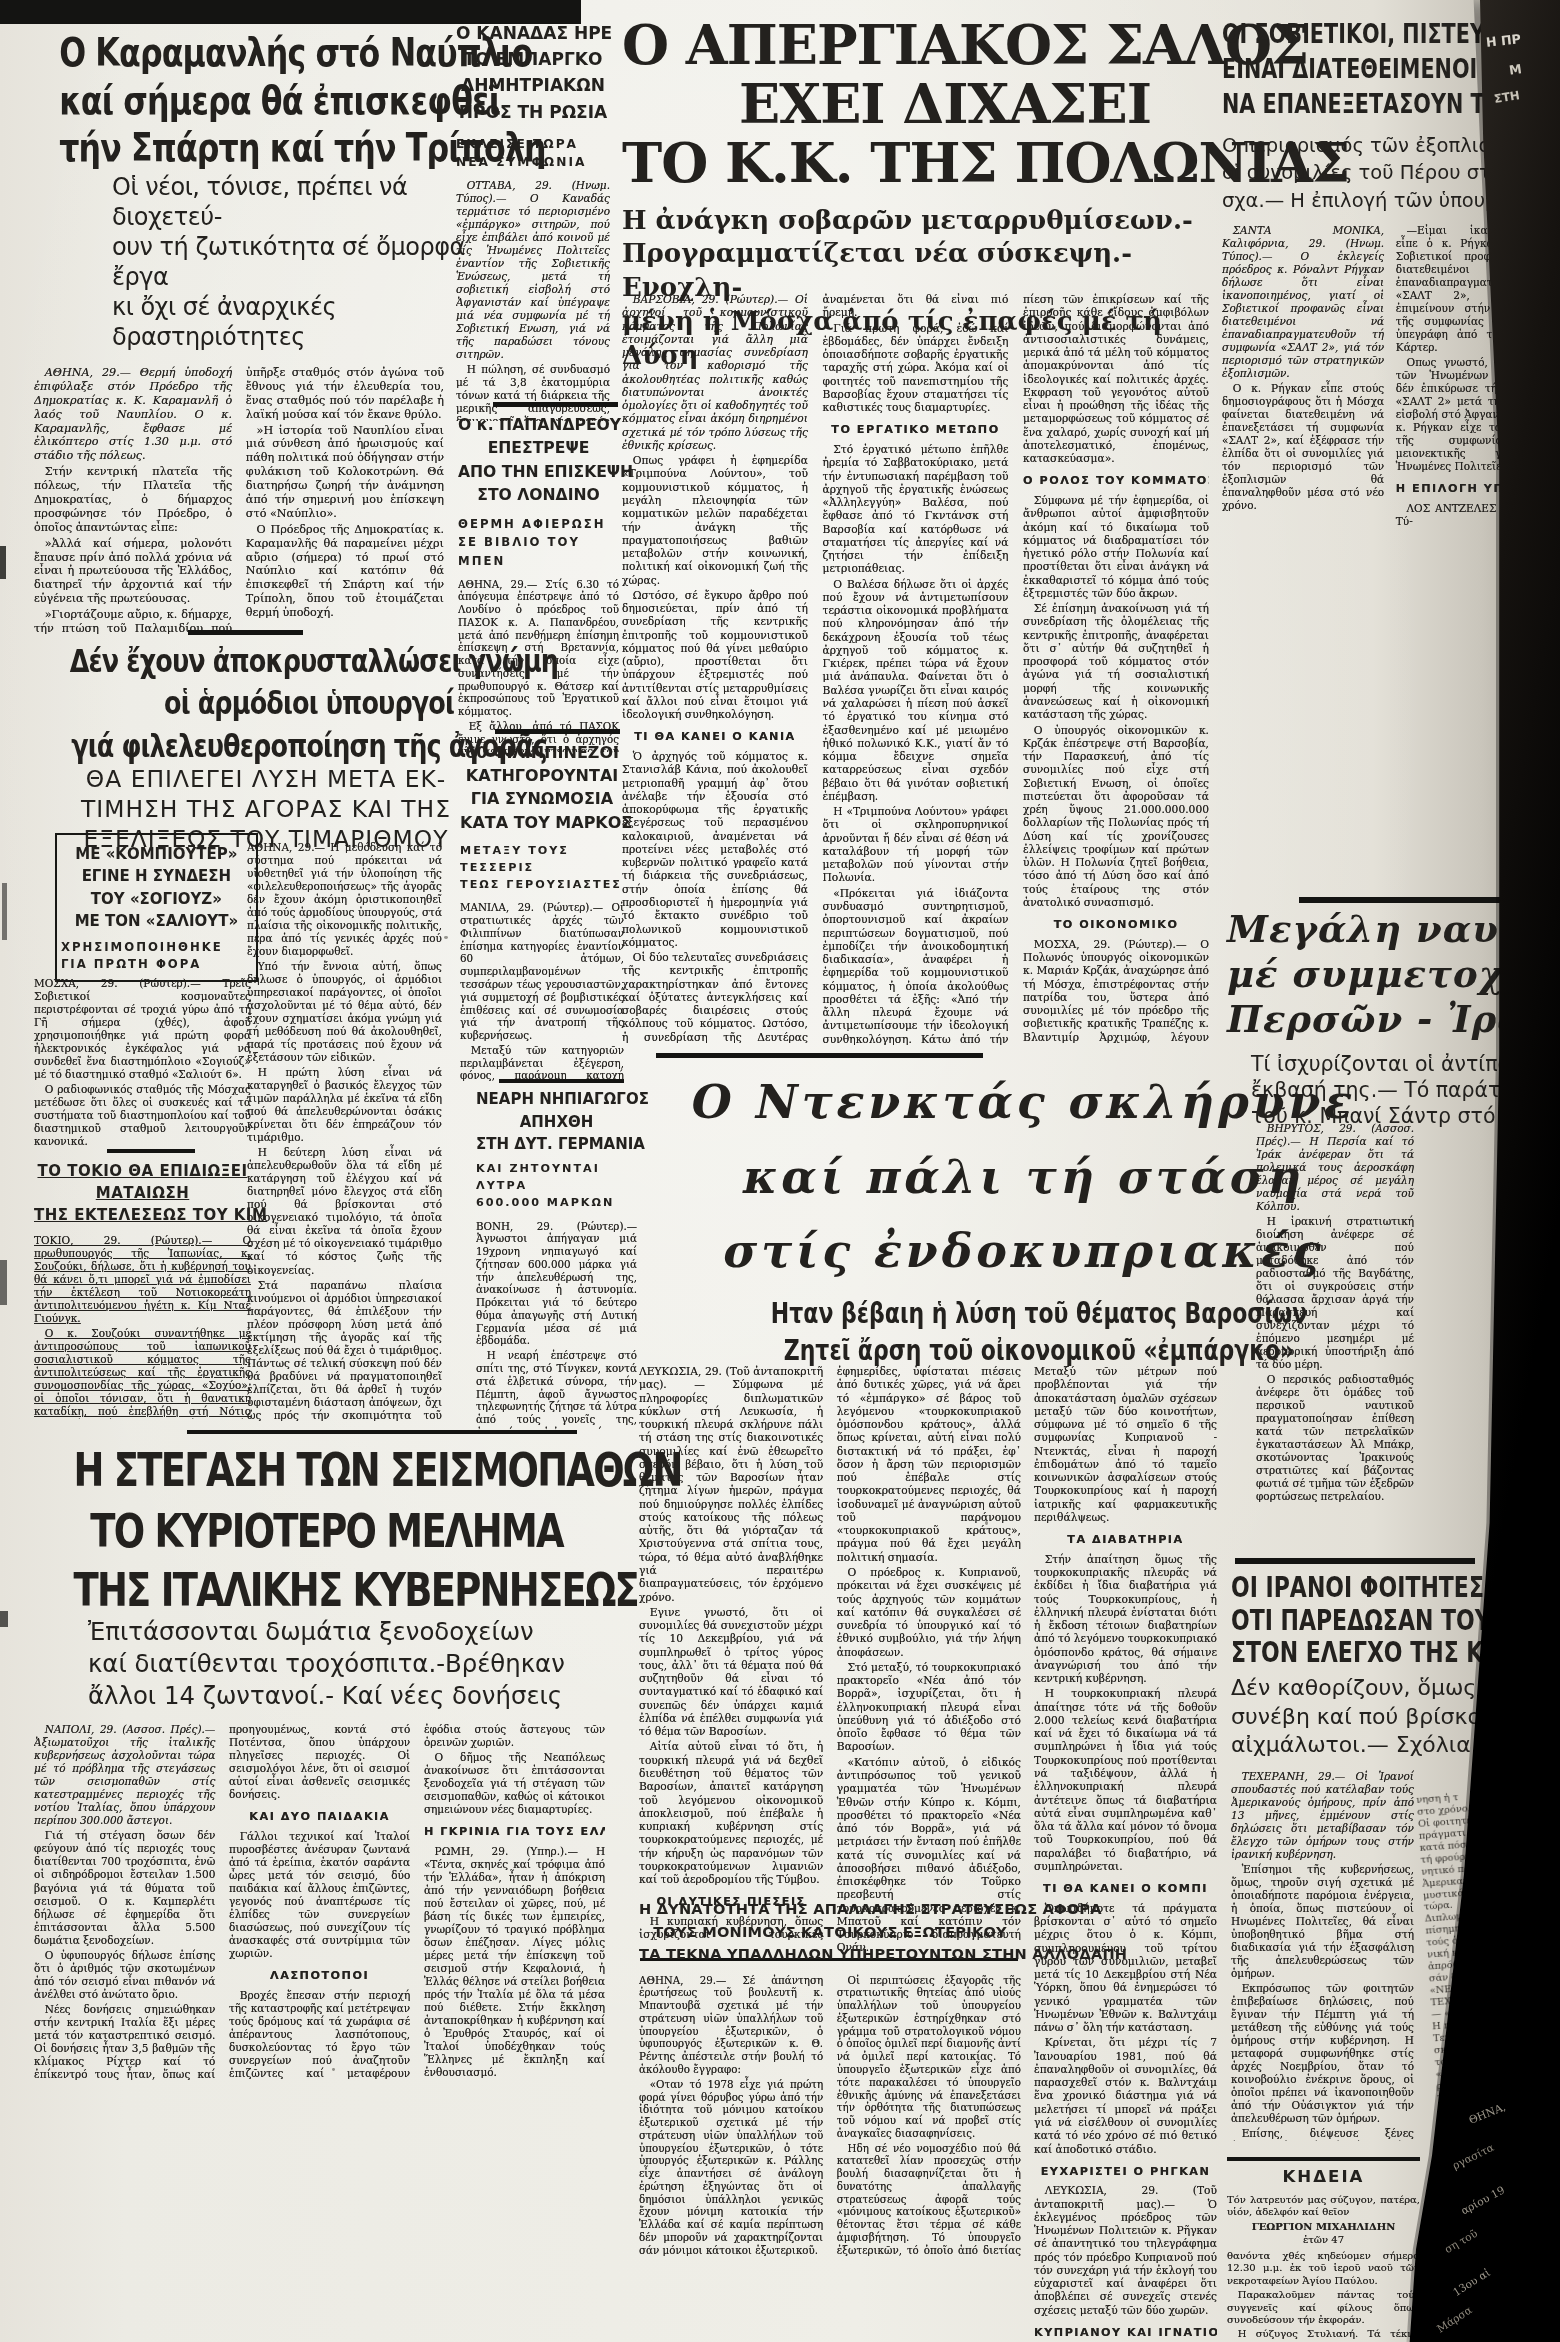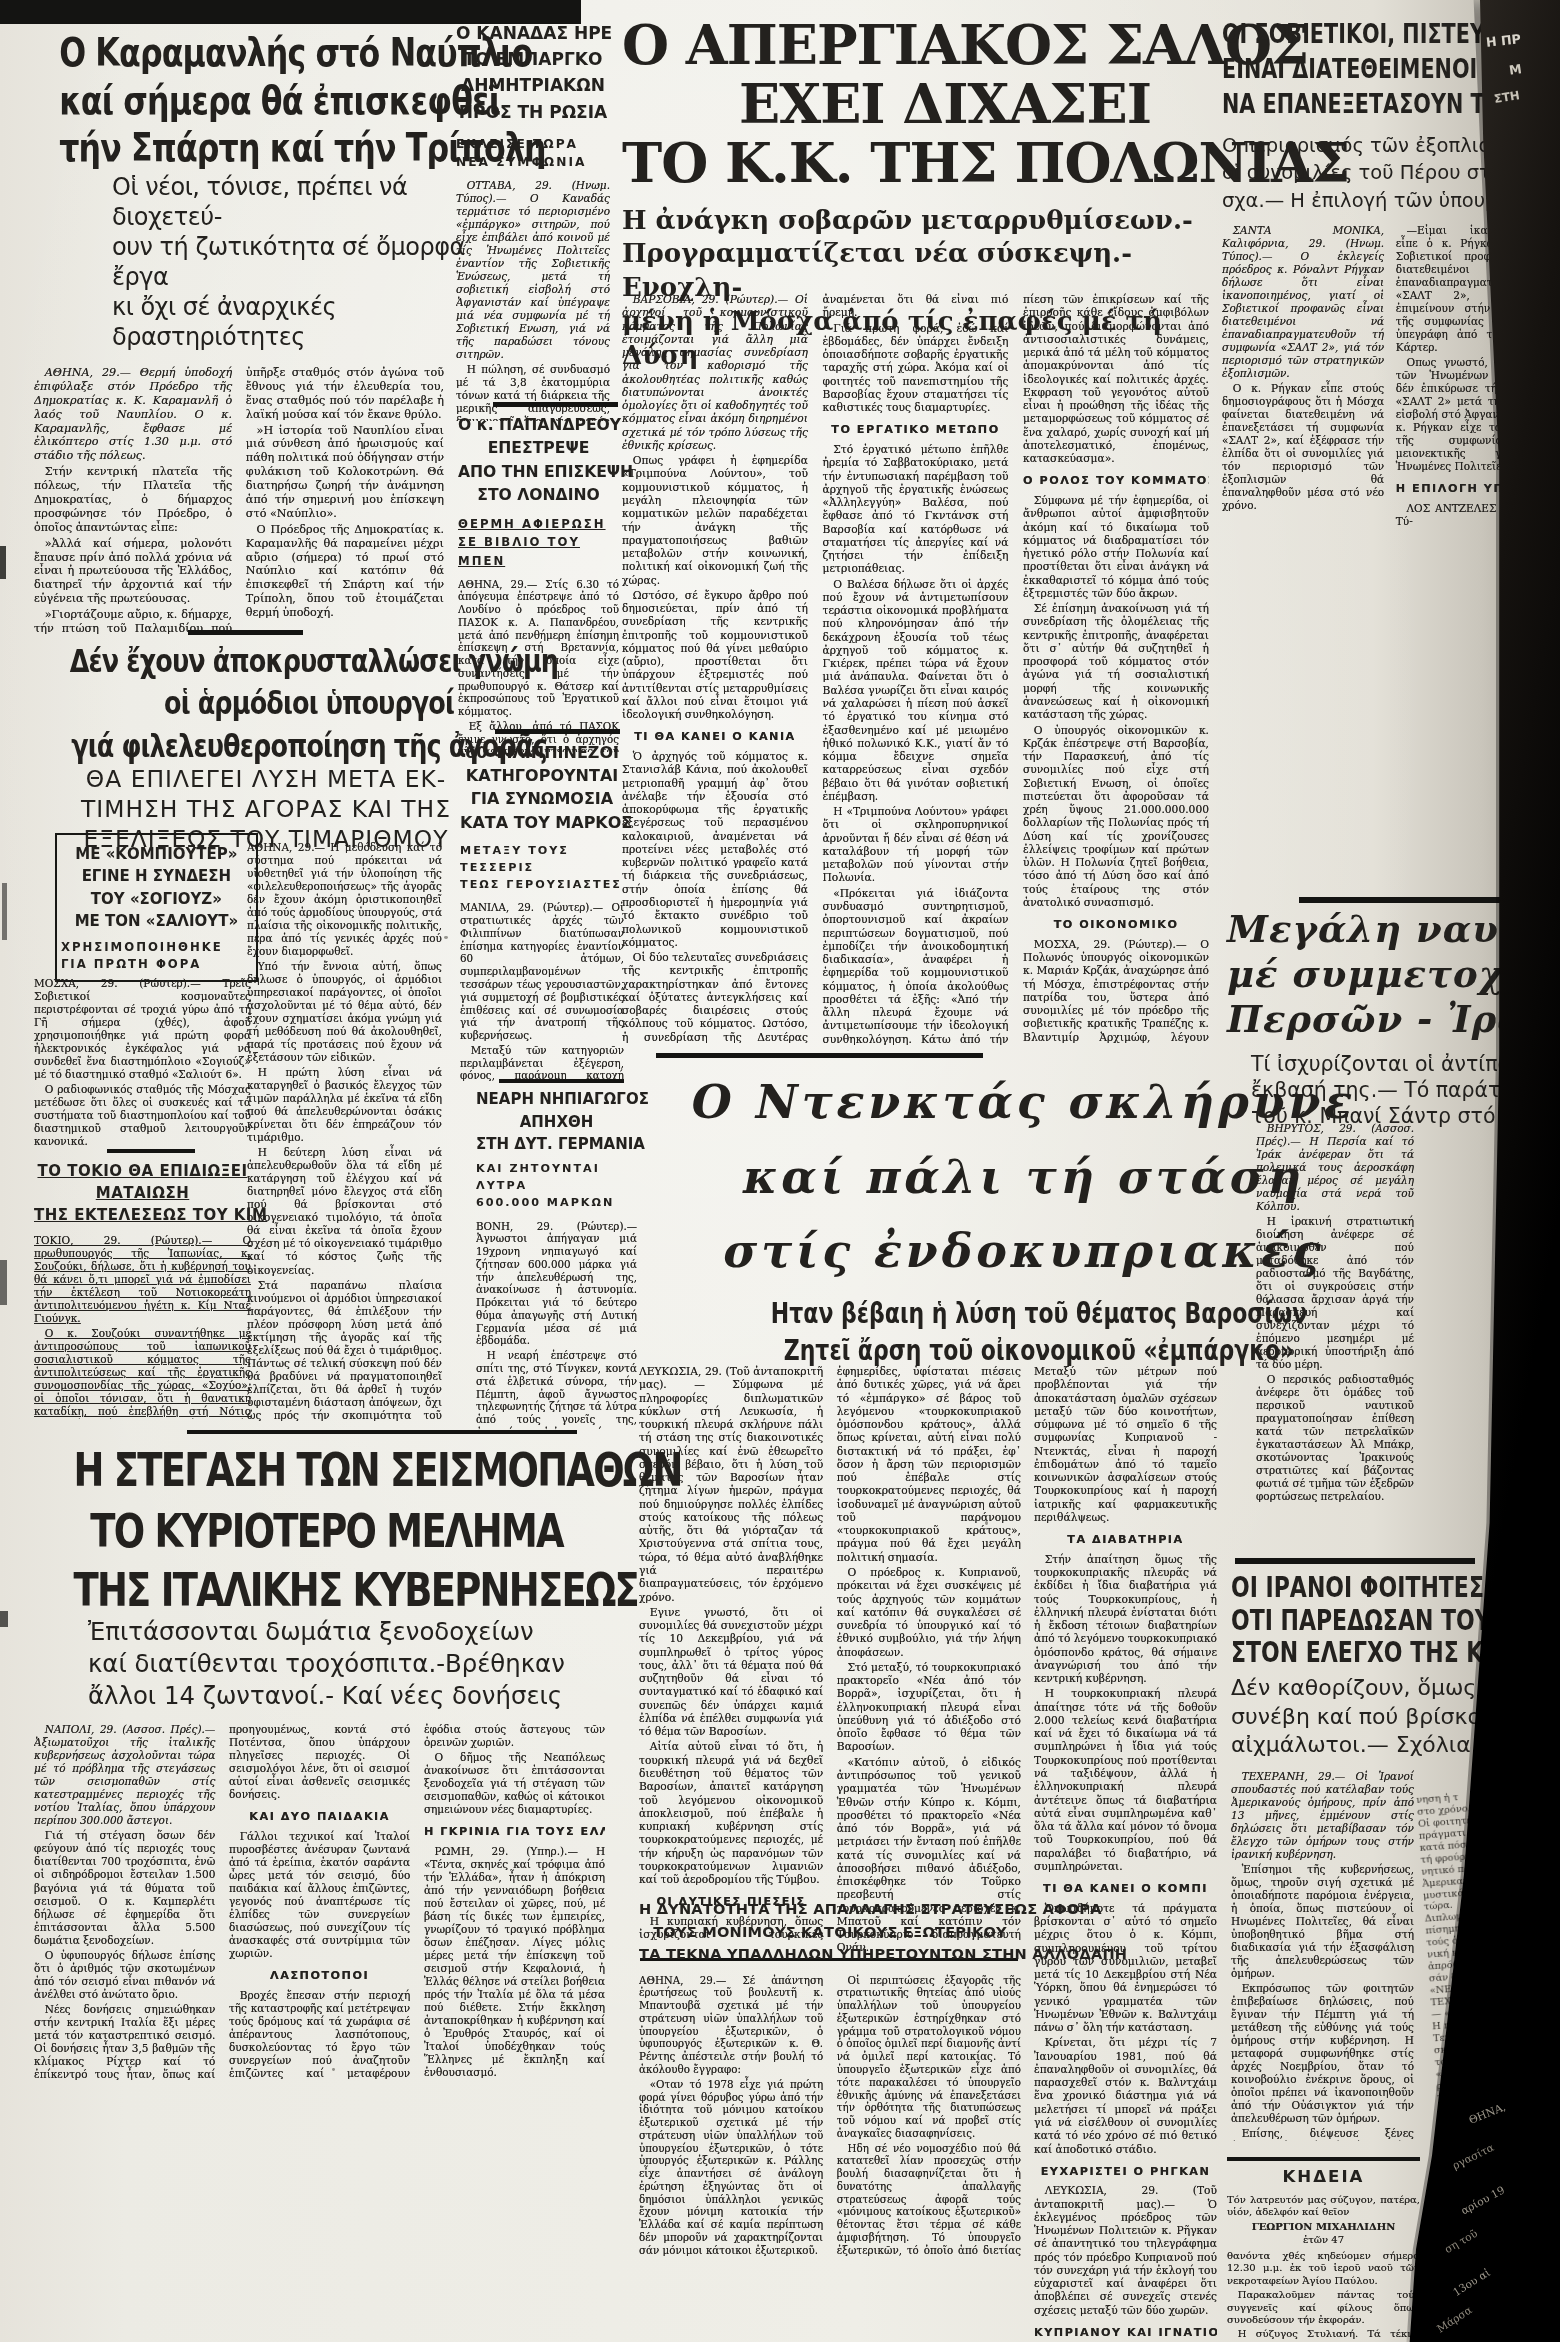--- a/index.html
+++ b/index.html
@@ -185,21 +185,21 @@
   </div>
 
   <div class="abs bar" style="left:493px;top:402px;width:125px;height:4.9px;"></div>
   <div class="abs" style="left:458px;top:414px;width:161px;">
     <div class="hl-sans" style="font-size:15.6px;line-height:1.5;">
         <span class="hl-line">Ο κ. ΠΑΠΑΝΔΡΕΟΥ</span>
         <span class="hl-line">ΕΠΕΣΤΡΕΨΕ</span>
         <span class="hl-line">ΑΠΟ ΤΗΝ ΕΠΙΣΚΕΨΗ</span>
         <span class="hl-line">ΣΤΟ ΛΟΝΔΙΝΟ</span>
       </div>
-    <div class="kicker-sm" style="margin-top:7.8px;font-size:11.7px;line-height:1.55;text-decoration:underline;">
+    <div class="kicker-sm" style="margin-top:7.8px;font-size:11.7px;line-height:1.55;">
         <span class="hl-line">ΘΕΡΜΗ ΑΦΙΕΡΩΣΗ</span>
         <span class="hl-line">ΣΕ ΒΙΒΛΙΟ ΤΟΥ ΜΠΕΝ</span>
       </div>
     <div class="body-txt" style="margin-top:7.8px;height:174px;font-size:10.3px;">
         <div class="para noind">ΑΘΗΝΑ, 29.— Στίς 6.30 τό ἀπόγευμα ἐπέστρεψε ἀπό τό Λονδίνο ὁ πρόεδρος τοῦ ΠΑΣΟΚ κ. Α. Παπανδρέου, μετά ἀπό πενθήμερη ἐπίσημη ἐπίσκεψη στή Βρεταννία, κατά τήν ὁποία εἶχε συναντήσεις μέ τήν πρωθυπουργό κ. Θάτσερ καί ἐκπροσώπους τοῦ Ἐργατικοῦ κόμματος.</div>
         <div class="para">Εξ ἄλλου, ἀπό τό ΠΑΣΟΚ ἔγινε γνωστό, ὅτι ὁ ἀρχηγός τῆς ἀριστερῆς πτέρυγας τοῦ Ἐργατικοῦ κόμματος κ. Τ. Μπέν, κατά τήν συνάντησή του μέ τόν κ. Παπανδρέου τοῦ χάρισε βιβλίο του μέ τήν ἀφιέρωση: «Στόν φίλο μου Ἀνδρέα Παπανδρέου, στόν ὁποῖο ἔχουμε ἐναποθέσει τόσες ἐλπίδες γιά τήν Ἑλλάδα, γιά τήν Εὐρώπη καί τόν κόσμο ὁλόκληρο».</div>
       </div>
   </div>
 
   <div class="abs bar" style="left:495px;top:729px;width:125px;height:4.9px;"></div>

